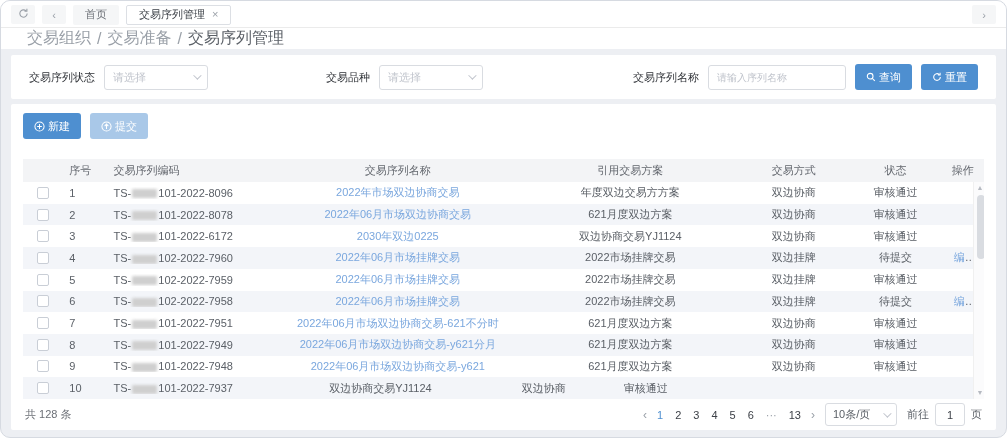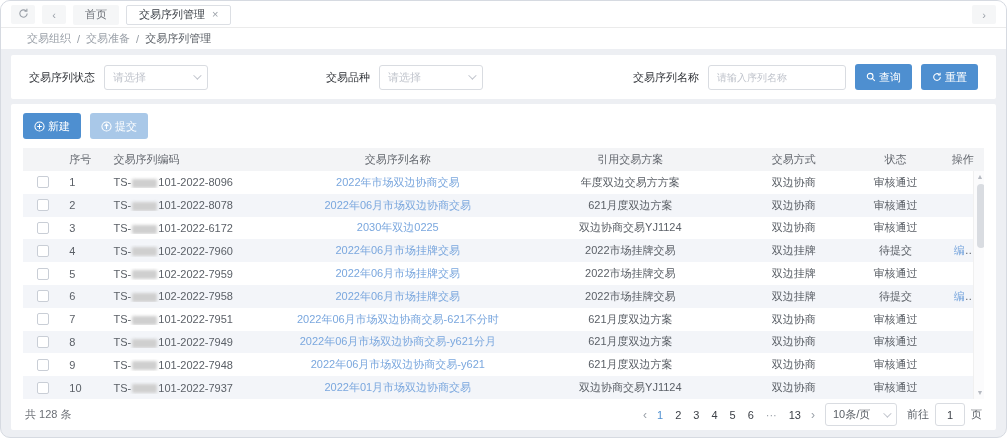--- a/index.html
+++ b/index.html
@@ -9,40 +9,40 @@
 
   
   .tabbar { height:27px; background:#fff; border-bottom:1px solid #ebebeb; display:flex; align-items:center; padding:3px 10px 2px; gap:7px; flex:0 0 auto; }
   .icon-btn { width:24px; height:19px; background:#f5f6f7; border-radius:2px; color:#9aa0a8; font-size:11px; display:flex; align-items:center; justify-content:center; cursor:pointer; }
   .tab { height:20px; padding:0 12px; font-size:11px; color:#6b6f76; display:flex; align-items:center; gap:7px; background:#f5f6f7; border-radius:2px; cursor:pointer; }
   .tab.active { background:#fff; border:1px solid #dcdfe4; color:#3c4047; }
   .tab .close { color:#9aa0a8; font-size:11px; line-height:1; }
   .tab-right { margin-left:auto; }
 
   
-  .breadcrumb { height:21px; background:#fff; display:flex; align-items:center; gap:6px; padding:0 26px; font-size:11px; color:#9aa0a8; flex:0 0 auto; }
+  .breadcrumb { height:21px; background:#fff; display:flex; align-items:center; gap:6px; padding:0 26px; font-size:16px; color:#9aa0a8; flex:0 0 auto; }
   .breadcrumb .crumb.last { color:#5b6067; }
 
   
   .filter-panel { margin:6px 10px 0; background:#fff; border-radius:2px; height:44px; display:flex; align-items:center; padding:0 18px; flex:0 0 auto; }
   .f-group { display:flex; align-items:center; gap:9px; }
   .f-label { font-size:11px; color:#303338; white-space:nowrap; }
   .select-box { width:104px; height:25px; border:1px solid #d9dce1; border-radius:3px; background:#fff; display:flex; align-items:center; justify-content:space-between; padding:0 8px; font-size:11px; color:#c0c4cc; cursor:pointer; }
   .caret { width:6px; height:6px; border-right:1px solid #c0c4cc; border-bottom:1px solid #c0c4cc; transform:rotate(45deg) translateY(-2px); }
   .text-input { width:138px; height:25px; border:1px solid #d9dce1; border-radius:3px; padding:0 8px; font-size:10px; color:#303338; font-family:inherit; }
   .text-input::placeholder { color:#c0c4cc; }
   .g2 { margin-left:118px; } .g3 { margin-left:150px; }
   .f-buttons { margin-left:auto; display:flex; gap:9px; }
   .btn { height:26px; padding:0 11px; border:none; border-radius:3px; background:#4e8fd0; color:#fff; font-size:11px; display:flex; align-items:center; gap:3px; cursor:pointer; font-family:inherit; }
   .btn svg { display:block; }
   .btn.disabled { background:#a9c8e8; cursor:default; }
 
   
   .table-panel { margin:5px 10px 7px; background:#fff; border-radius:2px; flex:1; display:flex; flex-direction:column; padding:9px 12px 0; overflow:hidden; }
-  .toolbar { display:flex; gap:9px; flex:0 0 auto; margin-bottom:9px; }
+  .toolbar { display:flex; gap:9px; flex:0 0 auto; margin-bottom:20px; }
 
   .thead { display:flex; background:#f3f4f6; height:23px; align-items:center; font-size:11px; color:#63676e; flex:0 0 auto; }
   .cell { padding:0 6px; overflow:hidden; white-space:nowrap; text-overflow:ellipsis; }
   .c-check { flex:0 0 4.2%; display:flex; justify-content:center; }
   .c-index { flex:0 0 4.6%; }
   .c-code  { flex:0 0 17.2%; }
   .c-name  { flex:0 0 26%; text-align:center; }
   .c-plan  { flex:0 0 22.4%; text-align:center; }
   .c-method{ flex:0 0 11.6%; text-align:center; }
   .c-status{ flex:0 0 9.6%; text-align:center; }
@@ -296,21 +296,20 @@
             <div class="cell c-method">双边协商</div>
             <div class="cell c-status">审核通过</div>
             <div class="cell c-actions"></div>
           </div>
           <div class="trow">
             <div class="cell c-check">
               <span class="checkbox"></span>
             </div>
             <div class="cell c-index">10</div>
             <div class="cell c-code"><span>TS-</span><span class="redact"></span><span>101-2022-7937</span></div>
-            <div class="cell c-name"><a class="link">2022年01月市场双边协商交易</a></div>
             <div class="cell c-plan">双边协商交易YJ1124</div>
             <div class="cell c-method">双边协商</div>
             <div class="cell c-status">审核通过</div>
             <div class="cell c-actions"></div>
           </div>
         </div>
       <div class="scrollbar">
         <span class="sb-arrow">▲</span>
         <div class="sb-track">
           <div class="sb-thumb"></div>

